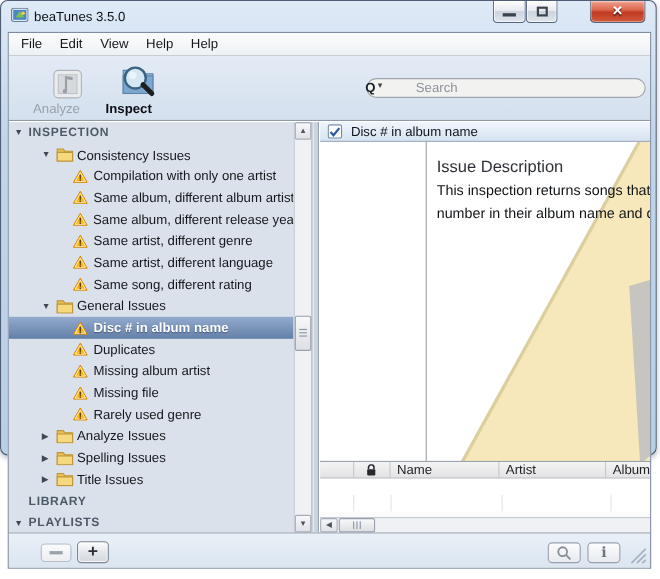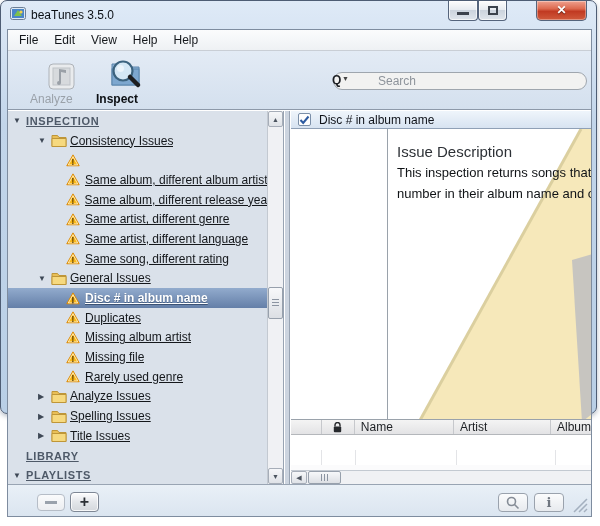--- a/index.html
+++ b/index.html
@@ -50,21 +50,21 @@
   .tree{position:absolute;left:0;top:0;width:259px;height:100%;overflow:hidden;}
   .trow{height:19.7px;display:flex;align-items:center;white-space:nowrap;font-size:12px;color:#14171b;}
   .trow.section{padding-left:5px;font-size:11px;font-weight:bold;color:#4e5968;letter-spacing:.6px;}
   .trow.folder{padding-left:30px;}
   .trow.issue{padding-left:58px;}
   .trow.selected{background:linear-gradient(#92abcd,#647fa8);color:#fff;font-weight:bold;text-shadow:0 1px 1px rgba(20,40,70,.55);}
   .arrow{display:inline-block;width:13px;font-size:8px;color:#3e4document856;color:#3e4856;}
   .arrow-spacer{display:inline-block;width:13px;}
   .ficon{display:inline-flex;width:19px;}
   .wicon{display:inline-flex;width:19px;}
-  .tlabel{overflow:hidden;text-decoration:underline;}
+  .tlabel{overflow:hidden;}
 
   .vscroll{position:absolute;right:0;top:0;width:16px;height:100%;background:#f0f1f4;border-left:1px solid #c3c9d1;}
   .sb-btn{position:absolute;left:0;width:15px;height:16px;background:linear-gradient(#f6f7f9,#dfe2e7);
     border:1px solid #a6adb8;border-radius:2px;text-align:center;font-size:7px;color:#4c545f;line-height:15px;}
   .sb-up{top:0;}
   .sb-down{bottom:0;}
   .sb-thumb{position:absolute;left:0;top:176px;width:15px;height:32px;background:linear-gradient(#f7f8fa,#dcdfe4);
     border:1px solid #97a0ac;border-radius:2px;}
   .sb-grip{margin:11px auto 0;width:7px;}
   .sb-grip div{height:1px;background:#8b94a1;margin-bottom:2px;}
@@ -207,20 +207,21 @@
                 <span class="tlabel">Consistency Issues</span>
               </div>
               <div class="trow issue">
                 <span class="wicon">
                   <svg width="14" height="13" viewBox="0 0 16 15">
                     <path d="M8 1 L15.2 13.6 H0.8 Z" fill="#f9b715" stroke="#d98400" stroke-linejoin="round"></path>
                     <path d="M8 3.1 L13.4 12.6 H2.6 Z" fill="none" stroke="#ffffff" stroke-linejoin="round" opacity=".75"></path>
                     <text x="8" y="12.4" font-size="9.5" font-weight="bold" text-anchor="middle" fill="#4d3000">!</text>
                   </svg>
                 </span>
+                <span class="tlabel">Compilation with only one artist</span>
               </div>
               <div class="trow issue">
                 <span class="wicon">
                   <svg width="14" height="13" viewBox="0 0 16 15">
                     <path d="M8 1 L15.2 13.6 H0.8 Z" fill="#f9b715" stroke="#d98400" stroke-linejoin="round"></path>
                     <path d="M8 3.1 L13.4 12.6 H2.6 Z" fill="none" stroke="#ffffff" stroke-linejoin="round" opacity=".75"></path>
                     <text x="8" y="12.4" font-size="9.5" font-weight="bold" text-anchor="middle" fill="#4d3000">!</text>
                   </svg>
                 </span>
                 <span class="tlabel">Same album, different album artist</span>

